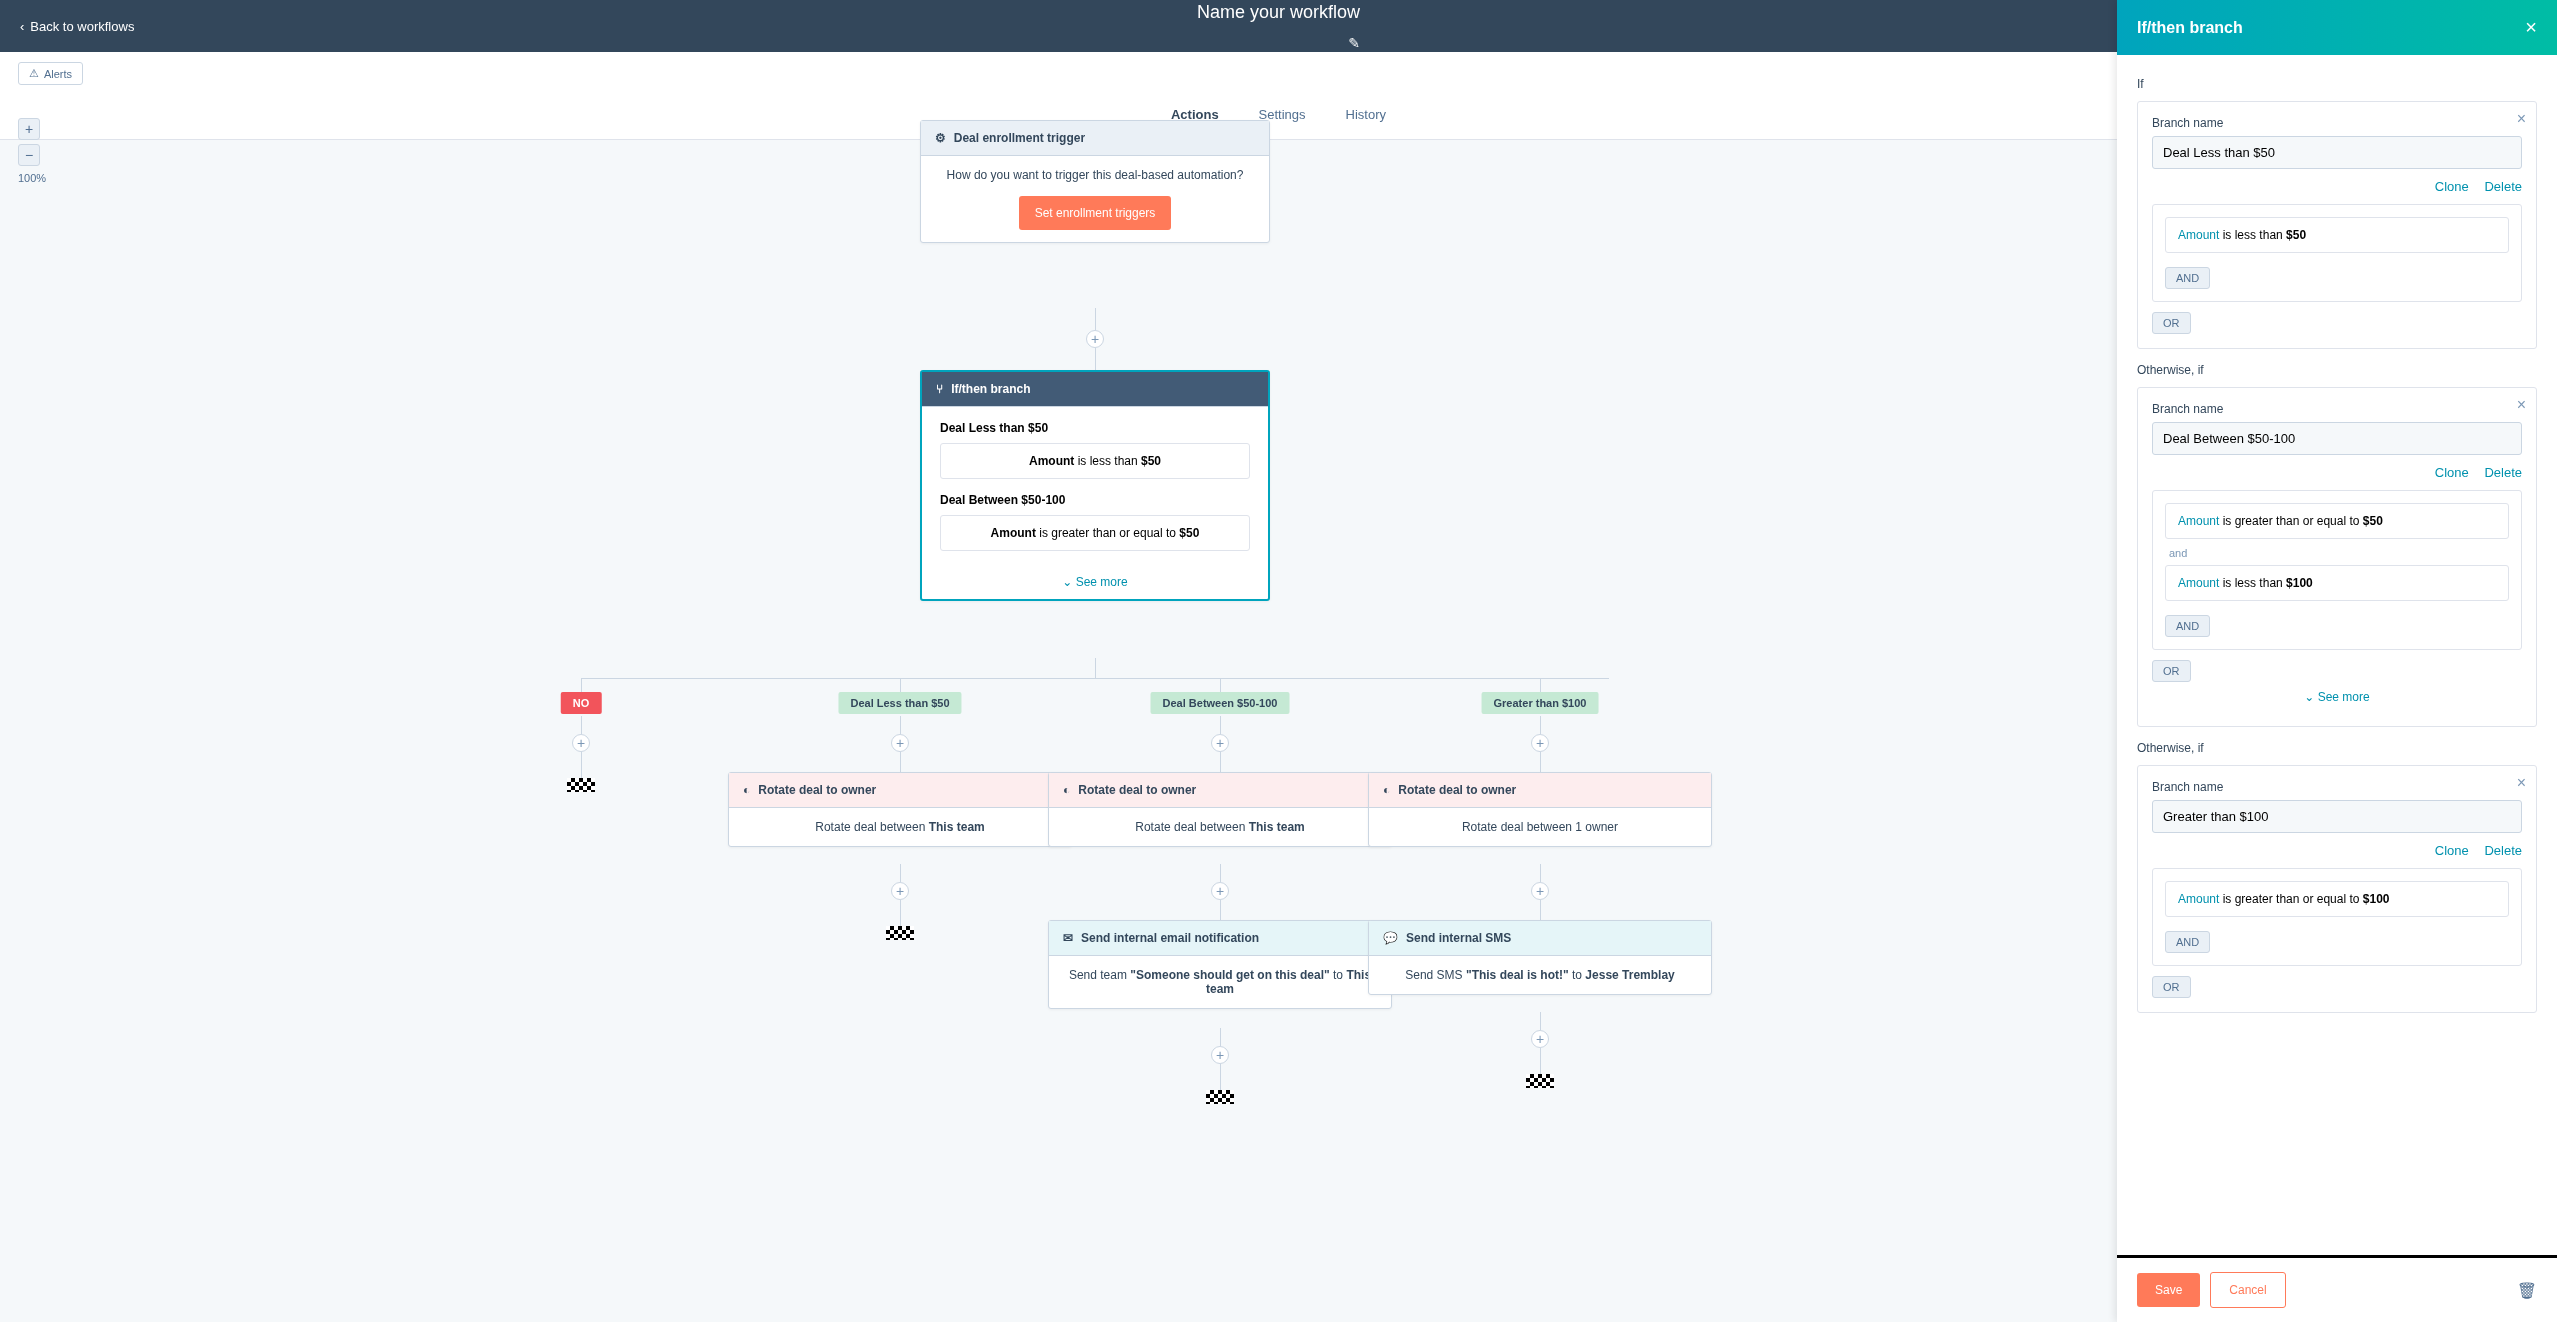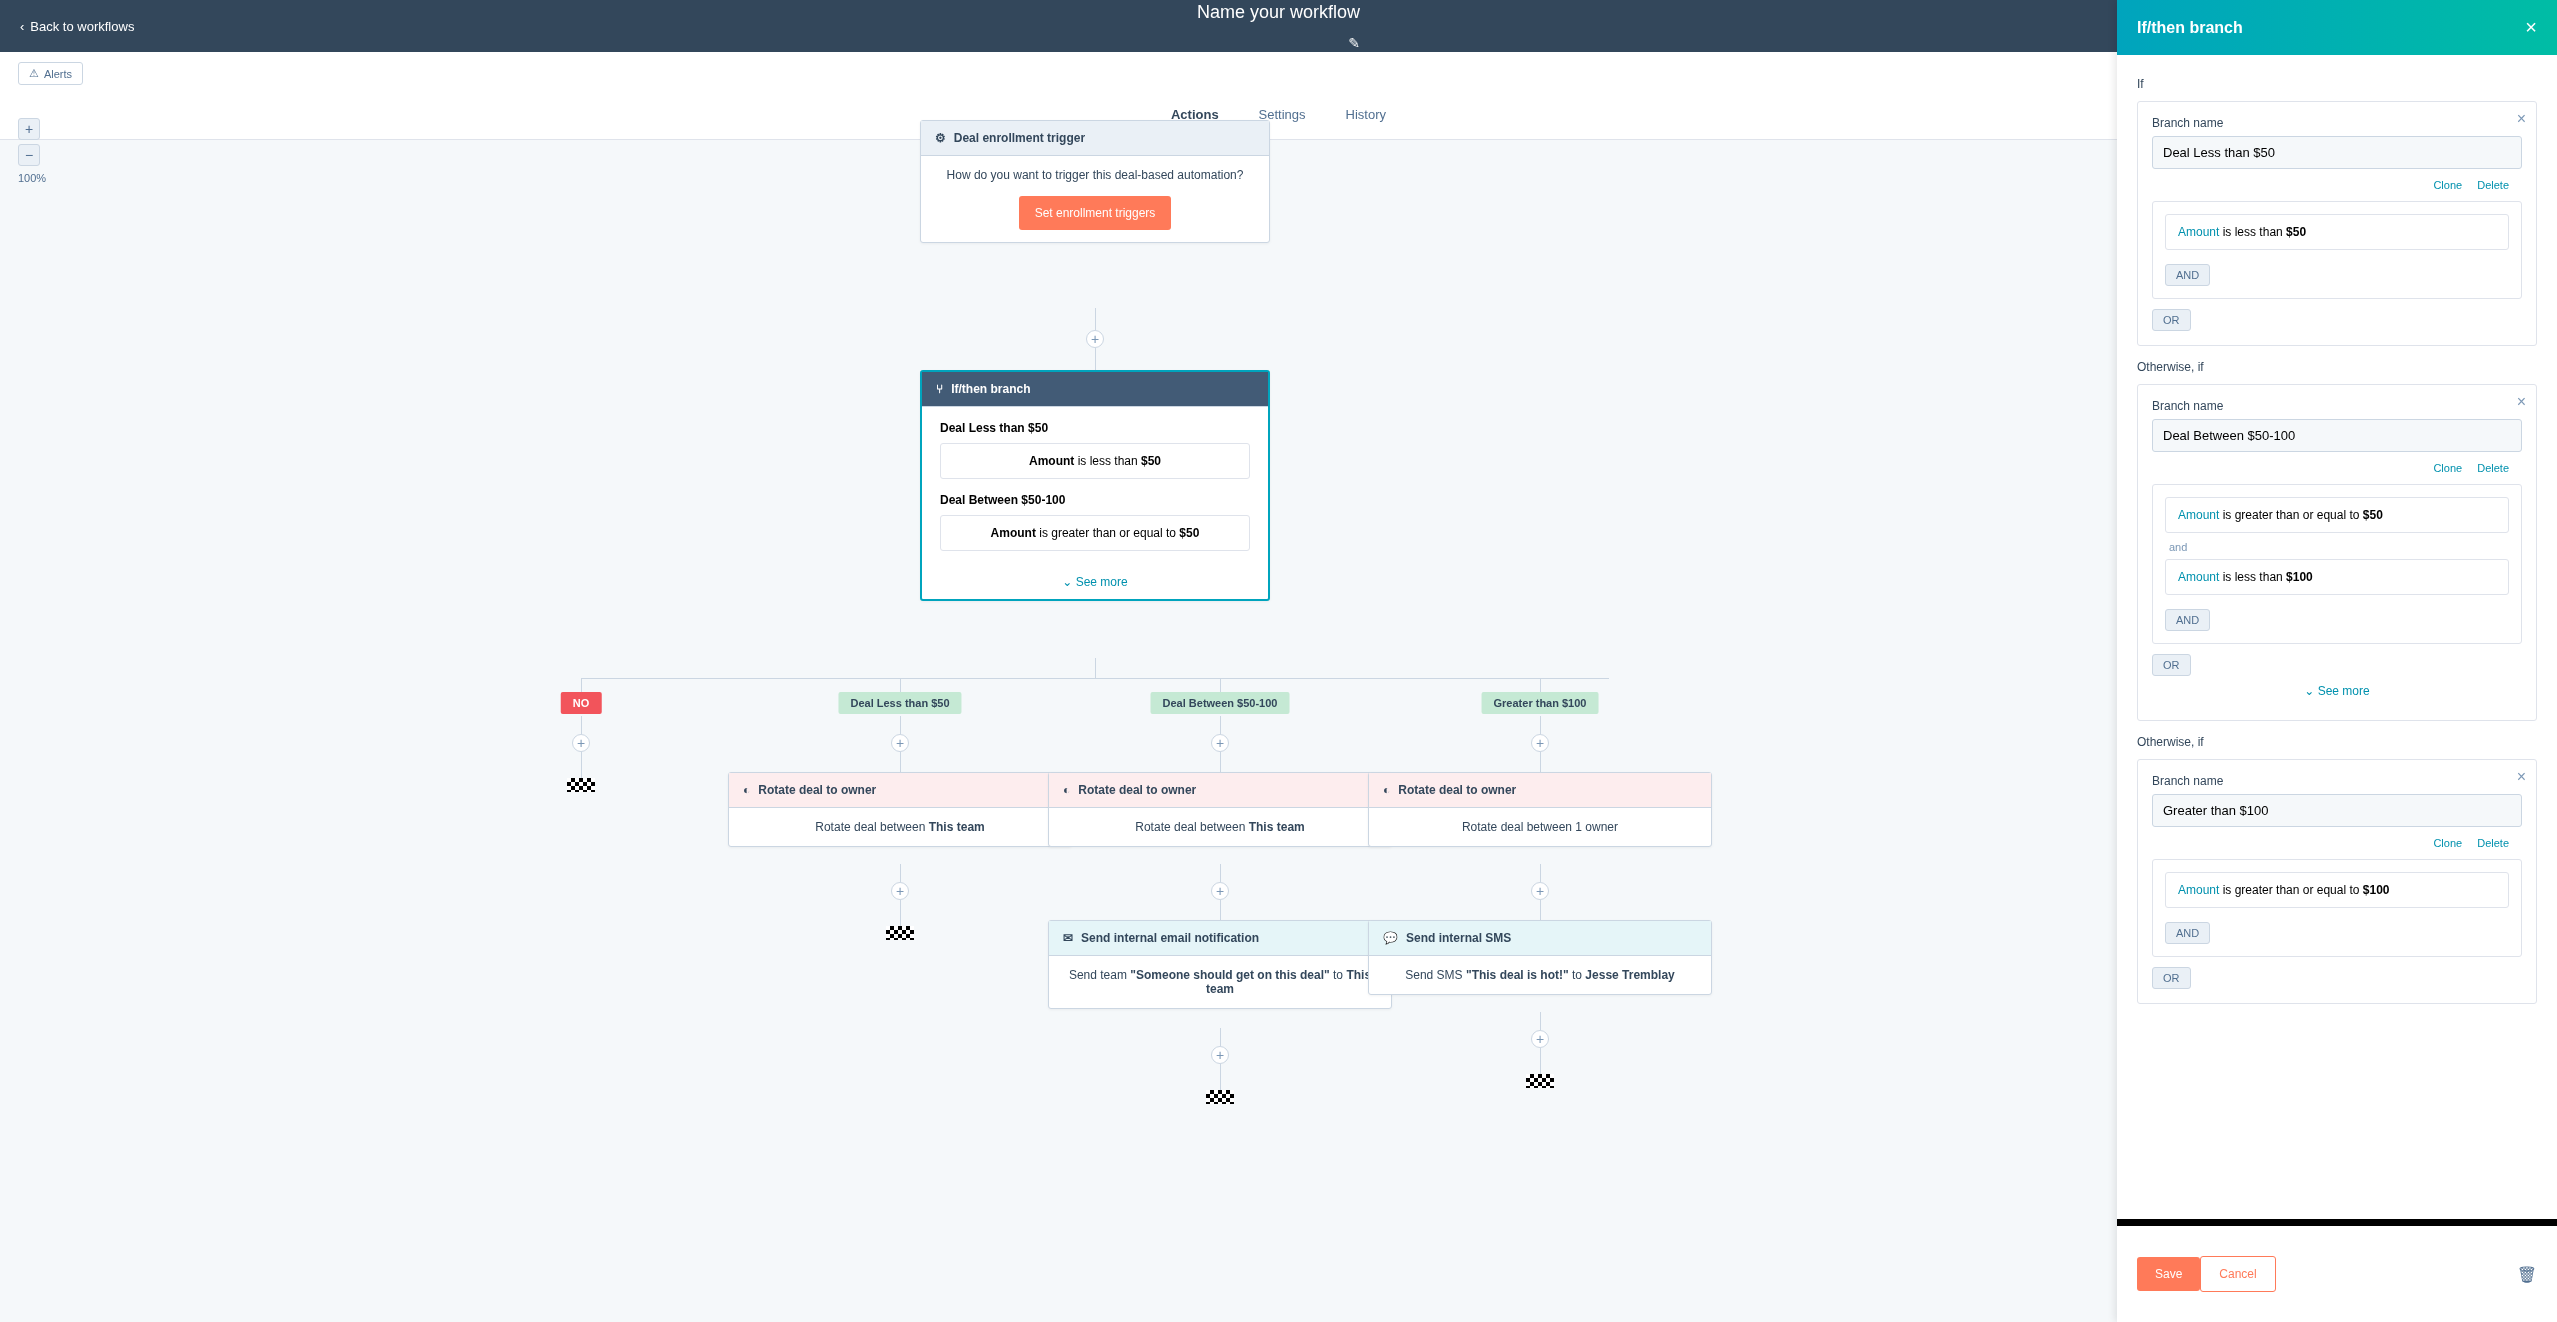--- a/index.html
+++ b/index.html
@@ -54,29 +54,29 @@
 
 .panel { position: fixed; right: 0; top: 0; bottom: 0; width: 440px; background: #fff; box-shadow: -2px 0 8px rgba(0,0,0,.1); display: flex; flex-direction: column; z-index: 10; }
 .panel-header { background: linear-gradient(90deg, #00a4bd, #00bda5); color: #fff; padding: 16px 20px; display: flex; justify-content: space-between; align-items: center; font-size: 16px; font-weight: 600; }
 .panel-close { font-size: 20px; cursor: pointer; font-weight: 300; }
 .panel-body { flex: 1; overflow-y: auto; padding: 16px 20px; }
 .label-sm { font-size: 12px; color: #33475b; margin: 6px 0 10px; }
 .branch-card { border: 1px solid #dfe3eb; border-radius: 3px; padding: 14px; margin-bottom: 14px; position: relative; }
 .branch-card .x { position: absolute; right: 10px; top: 8px; color: #7c98b6; cursor: pointer; font-size: 16px; }
 .field-label { font-size: 12px; color: #33475b; margin-bottom: 6px; }
 .text-input { width: 100%; border: 1px solid #cbd6e2; border-radius: 3px; padding: 8px 10px; font-size: 13px; background: #f5f8fa; }
-.link-row { text-align: right; margin: 10px 13px; font-size: 11px; }
+.link-row { text-align: right; margin: 10px 0; font-size: 13px; }
 .link-row a { color: #0091ae; text-decoration: none; margin-left: 12px; cursor: pointer; }
 .filter-group { border: 1px solid #dfe3eb; border-radius: 3px; padding: 12px; }
 .filter-row { border: 1px solid #dfe3eb; border-radius: 3px; padding: 10px 12px; font-size: 12px; margin-bottom: 8px; }
 .filter-row .prop { color: #0091ae; }
 .logic-pill { border: 1px solid #cbd6e2; background: #eaf0f6; border-radius: 3px; padding: 4px 10px; font-size: 11px; color: #516f90; display: inline-block; margin-top: 6px; cursor: pointer; }
 .and-text { font-size: 11px; color: #7c98b6; margin: 6px 4px; }
 .see-more-panel { color: #0091ae; font-size: 12px; text-align: center; padding: 8px; cursor: pointer; }
-.panel-footer { border-top: 7px solid #000000; padding: 30px 20px; display: flex; align-items: center; }
+.panel-footer { border-top: 3px solid #000000; padding: 14px 20px; display: flex; align-items: center; gap: 10px; }
 .btn-save { background: #ff7a59; color: #fff; border: none; border-radius: 3px; padding: 10px 18px; font-size: 12px; cursor: pointer; }
 .btn-cancel { background: #fff; color: #ff7a59; border: 1px solid #ff7a59; border-radius: 3px; padding: 10px 18px; font-size: 12px; cursor: pointer; }
 .trash { margin-left: auto; color: #516f90; cursor: pointer; font-size: 16px; }
 </style>
 </head>
 <body>
 
 <div class="top-nav">
   <a class="back-link">
     <span>‹</span>

